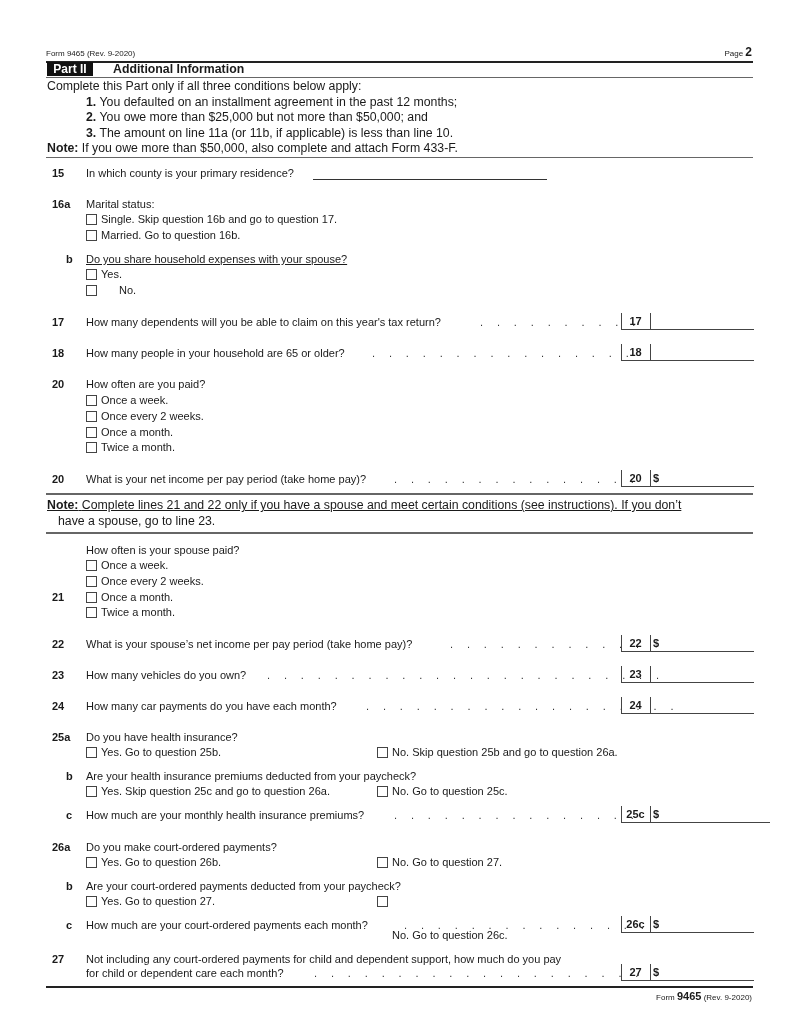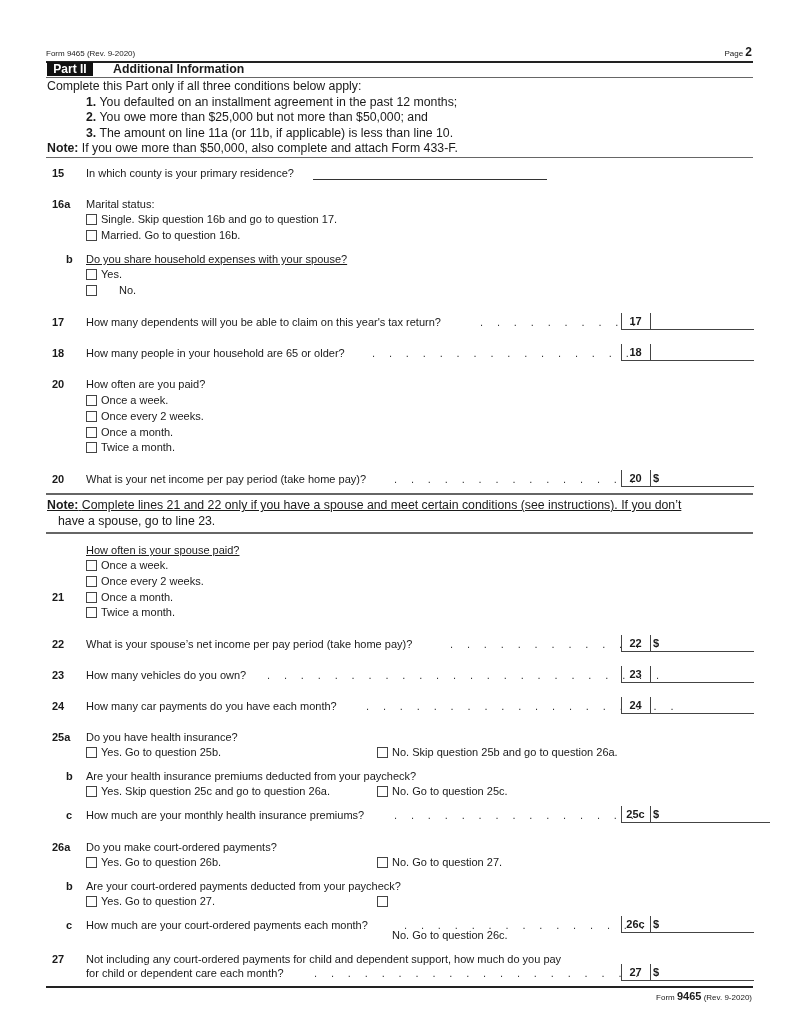--- a/index.html
+++ b/index.html
@@ -118,21 +118,21 @@
 <div class="hr thin" style="top:493px;height:2px;"></div>
 
 <div class="abs t12" style="left:47px;top:498px;text-decoration:underline;">
   <span class="bold">Note:</span>
   <span>Complete lines 21 and 22 only if you have a spouse and meet certain conditions (see instructions). If you don’t</span>
 </div>
 <div class="abs t12" style="left:58px;top:514px;">have a spouse, go to line 23.</div>
 <div class="hr thin" style="top:532px;height:2px;"></div>
 
 <div class="num" style="top:543px;margin-top:47px;">21</div>
-<div class="q" style="top:543px;text-decoration:underline;">How often is your spouse paid?</div>
+<div class="q" style="top:543px;">How often is your spouse paid?</div>
 <div class="cb" style="left:86px;top:560px;"></div>
 <div class="opt" style="left:101px;top:558px;">Once a week.</div>
 <div class="cb" style="left:86px;top:576px;"></div>
 <div class="opt" style="left:101px;top:574px;">Once every 2 weeks.</div>
 <div class="cb" style="left:86px;top:592px;"></div>
 <div class="opt" style="left:101px;top:590px;">Once a month.</div>
 <div class="cb" style="left:86px;top:607px;"></div>
 <div class="opt" style="left:101px;top:605px;">Twice a month.</div>
 
 <div class="num" style="top:637px;">22</div>

